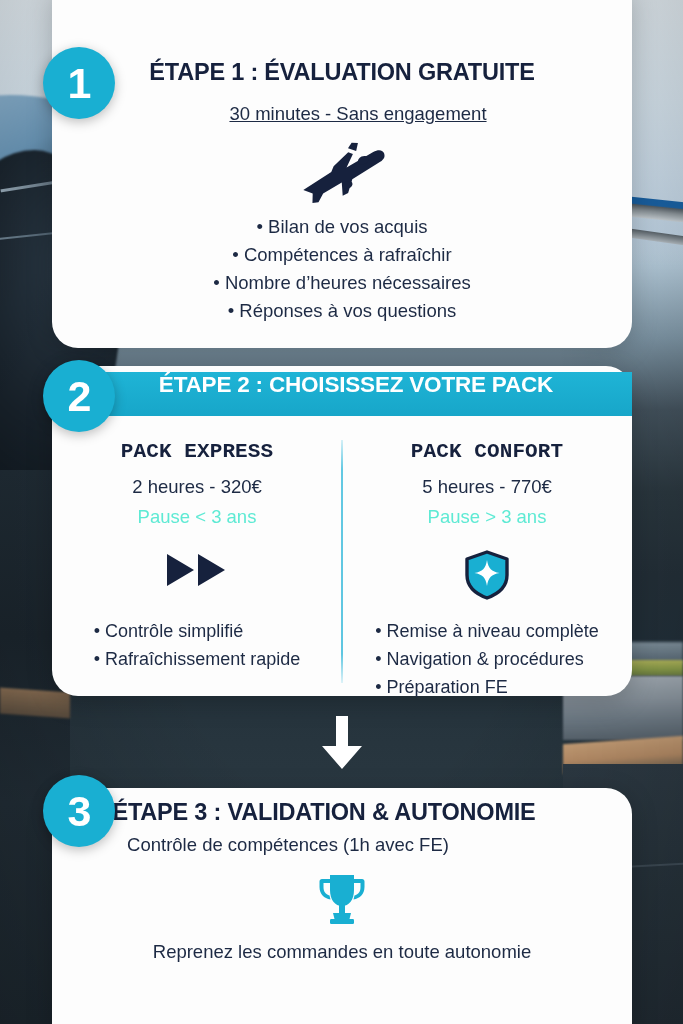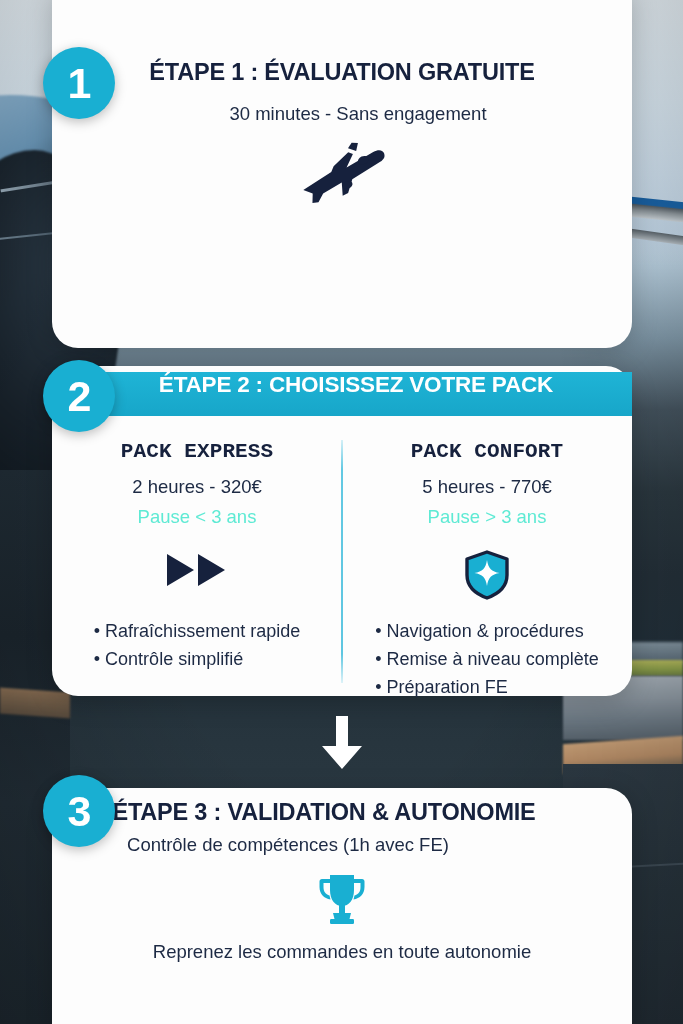--- a/index.html
+++ b/index.html
@@ -230,21 +230,21 @@
   .bullets {
     text-align: center;
     color: #1d2a44;
     font-size: 18.5px;
     line-height: 1.52;
   }
   .bullets div { white-space: nowrap; }
 
   
   #c1-title { position: absolute; left: 52px; top: 59px; width: 580px; }
-  #c1-sub   { position: absolute; left: 52px; top: 103px; width: 612px; }
+  #c1-sub   { position: absolute; left: 52px; top: 103px; width: 612px; text-decoration: underline; }
   #c1-icon  { position: absolute; left: 52px; top: 142px; width: 580px; text-align: center; }
   #c1-list  { position: absolute; left: 52px; top: 213px; width: 580px; }
 
   
   .band {
     position: absolute;
     left: 52px; top: 372px;
     width: 580px; height: 44px;
     background: linear-gradient(180deg, #1FB4D6 0%, #17A6C9 100%);
     z-index: 3;
@@ -361,20 +361,26 @@
     <svg width="100" height="62" viewBox="0 0 100 62" aria-hidden="true">
       <g fill="#16213d" transform="rotate(-17 50 31)">
         <path d="M8 36 L40 27 L44 22 L62 13 L66 16 L56 27 L86 20 C92 19 96 21 96 25 C96 29 93 31 88 32 L58 40 L50 52 L44 53 L47 40 L26 45 L19 52 L13 51 L16 42 Z"></path>
         <path d="M63 9 L68 5 L74 7 L70 14 Z"></path>
         <ellipse cx="74" cy="25" rx="5.5" ry="4" transform="rotate(-8 74 25)"></ellipse>
         <ellipse cx="52" cy="44" rx="5" ry="3.6" transform="rotate(-8 52 44)"></ellipse>
       </g>
     </svg>
   </div>
 
+  <div class="bullets" id="c1-list">
+    <div>• Bilan de vos acquis</div>
+    <div>• Compétences à rafraîchir</div>
+    <div>• Nombre d’heures nécessaires</div>
+    <div>• Réponses à vos questions</div>
+  </div>
 
   <div class="card" id="card2"></div>
 
   <div class="band">
     <span class="band-text">ÉTAPE 2 : CHOISISSEZ VOTRE PACK</span>
   </div>
 
   <div class="badge" id="badge2">
     <span>2</span>
   </div>
@@ -385,38 +391,38 @@
     <div class="pack-name">PACK EXPRESS</div>
     <div class="pack-price">2 heures - 320€</div>
     <div class="pack-cond">Pause &lt; 3 ans</div>
     <div class="pack-icon">
       <svg width="66" height="40" viewBox="0 0 66 40" aria-hidden="true">
         <path d="M3 4 L30 20 L3 36 Z" fill="#16213d"></path>
         <path d="M34 4 L61 20 L34 36 Z" fill="#16213d"></path>
       </svg>
     </div>
     <div class="pack-list">
+      <div>• Contrôle simplifié</div>
       <div>• Rafraîchissement rapide</div>
-      <div>• Contrôle simplifié</div>
     </div>
   </div>
 
   <div class="pack" id="pack-right">
     <div class="pack-name">PACK CONFORT</div>
     <div class="pack-price">5 heures - 770€</div>
     <div class="pack-cond">Pause &gt; 3 ans</div>
     <div class="pack-icon">
       <svg width="46" height="50" viewBox="0 0 46 50" aria-hidden="true">
         <path d="M23 2 L43 9 V25 C43 37 34 44 23 48 C12 44 3 37 3 25 V9 Z" fill="#19AFD2" stroke="#16213d" stroke-width="3.4" stroke-linejoin="round"></path>
         <path d="M23 10 C24.4 18.6 27.4 21.6 35.6 23 C27.4 24.4 24.4 27.4 23 36 C21.6 27.4 18.6 24.4 10.4 23 C18.6 21.6 21.6 18.6 23 10 Z" fill="#ffffff"></path>
       </svg>
     </div>
     <div class="pack-list">
+      <div>• Remise à niveau complète</div>
       <div>• Navigation &amp; procédures</div>
-      <div>• Remise à niveau complète</div>
       <div>• Préparation FE</div>
     </div>
   </div>
 
   <div class="down-arrow">
     <svg width="46" height="54" viewBox="0 0 46 54" aria-hidden="true">
       <path d="M17 0 H29 V30 H43 L23 53 L3 30 H17 Z" fill="#ffffff"></path>
     </svg>
   </div>
 

